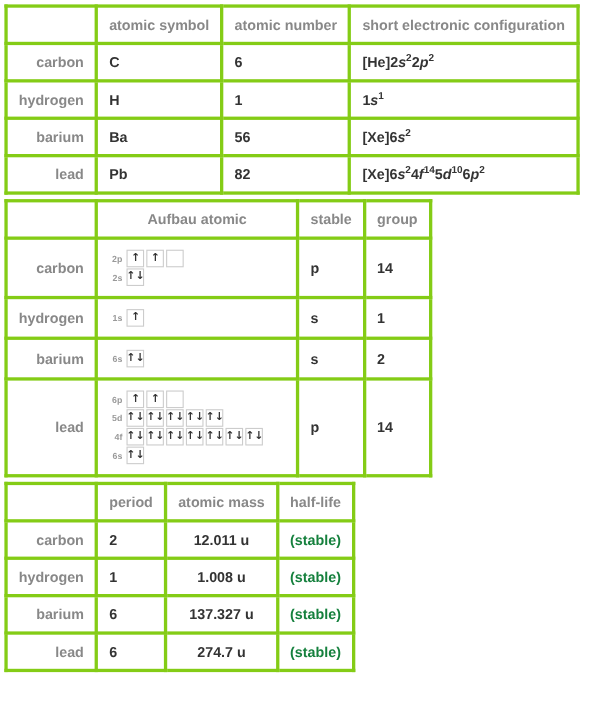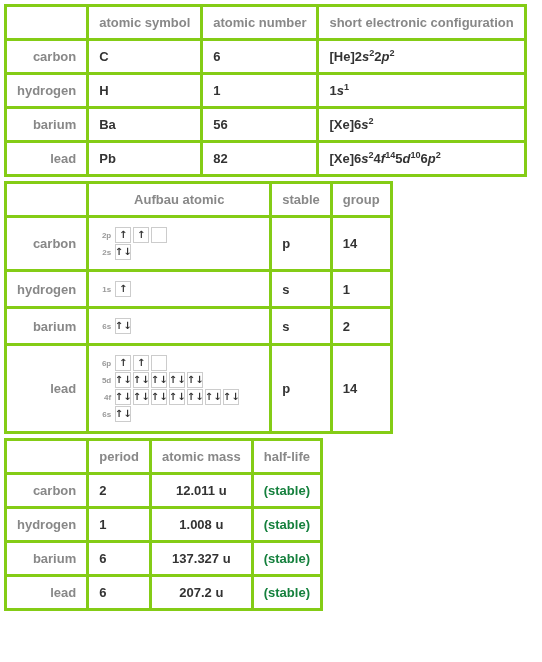--- a/index.html
+++ b/index.html
@@ -215,17 +215,17 @@
       </tr>
       <tr>
         <td class="rowhdr">barium</td>
         <td>6</td>
         <td class="right">137.327 u</td>
         <td class="stable">(stable)</td>
       </tr>
       <tr>
         <td class="rowhdr">lead</td>
         <td>6</td>
-        <td class="right">207.2 u</td>
+        <td class="right">274.7 u</td>
         <td class="stable">(stable)</td>
       </tr>
     </tbody>
 </table>
 
 </body></html>

